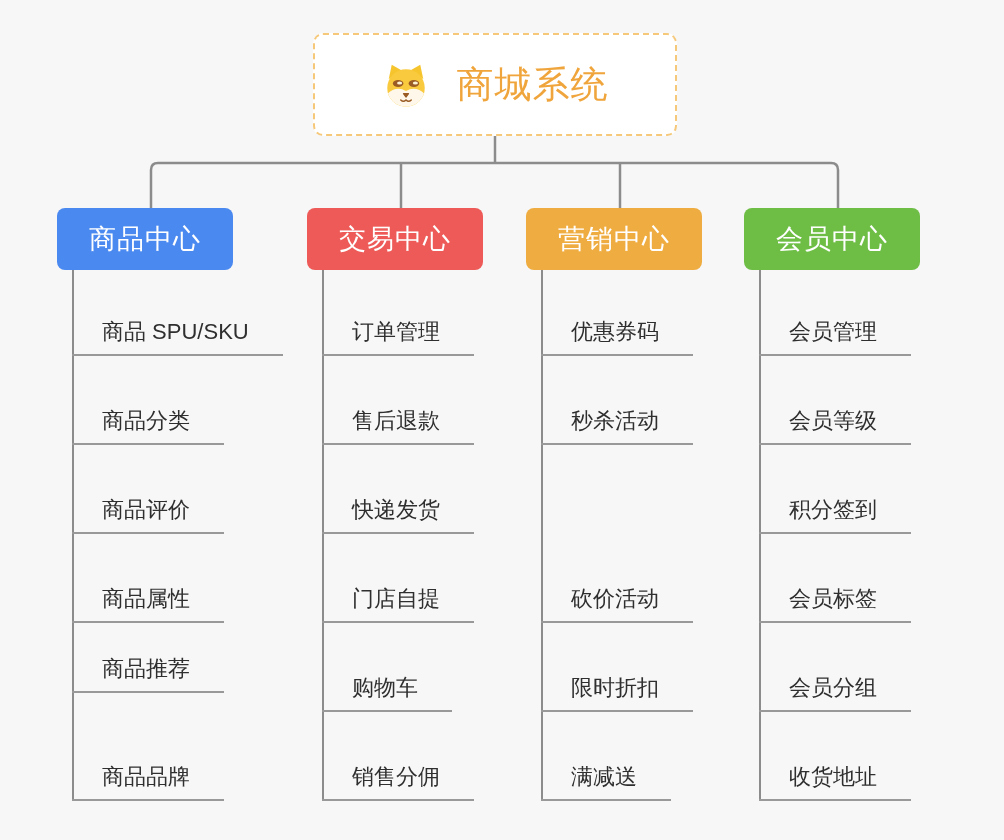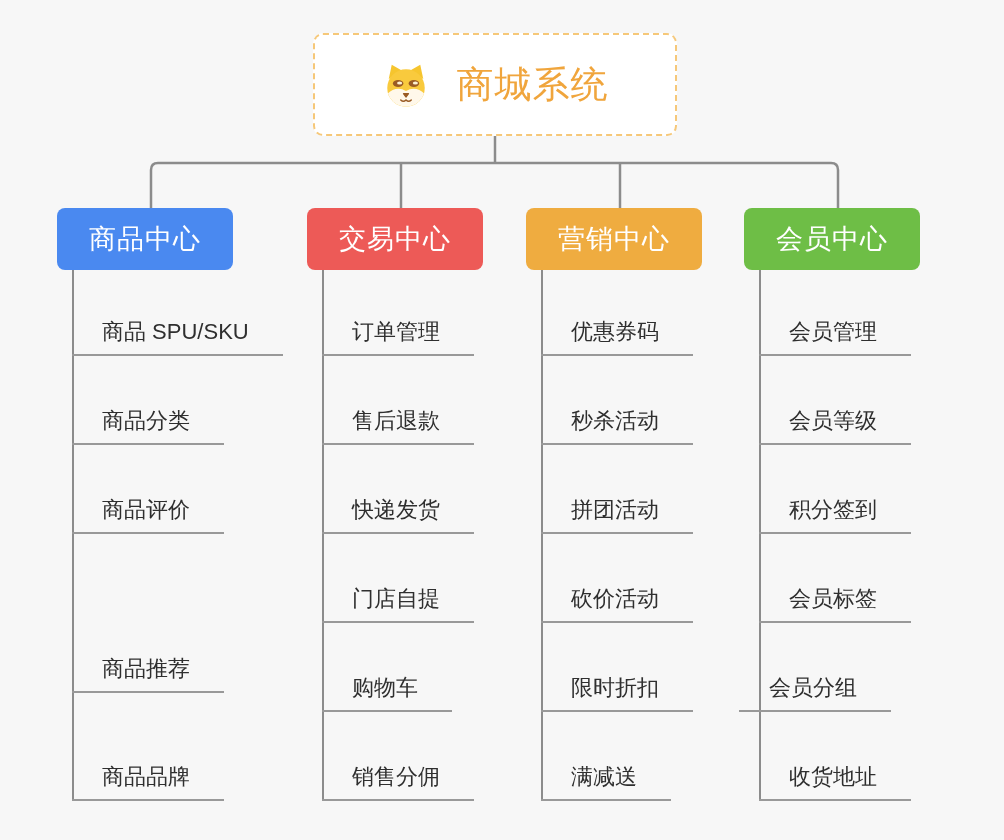--- a/index.html
+++ b/index.html
@@ -90,39 +90,39 @@
       <path d="M25,52 q3.5,3.5 7,0 q3.5,3.5 7,0" fill="none" stroke="#9A5B24" stroke-width="2" stroke-linecap="round"></path>
     </svg>
     <span class="root-title">商城系统</span>
   </div>
 
 <div class="branch-node" style="left: 57px; background: rgb(74, 137, 240);">商品中心</div>
     <div class="branch-trunk" style="left: 72px;"></div>
     <div class="branch-item" style="left: 72px; top: 310px;">商品 SPU/SKU</div>
     <div class="branch-item" style="left: 72px; top: 399px;">商品分类</div>
     <div class="branch-item" style="left: 72px; top: 488px;">商品评价</div>
+    <div class="branch-item" style="left: 72px; top: 577px;">商品属性</div>
     <div class="branch-item" style="left: 72px; top: 647px;">商品推荐</div>
     <div class="branch-item" style="left: 72px; top: 755px;">商品品牌</div>
     <div class="branch-node" style="left: 307px; background: rgb(237, 90, 87);">交易中心</div>
     <div class="branch-trunk" style="left: 322px;"></div>
     <div class="branch-item" style="left: 322px; top: 310px;">订单管理</div>
     <div class="branch-item" style="left: 322px; top: 399px;">售后退款</div>
     <div class="branch-item" style="left: 322px; top: 488px;">快递发货</div>
     <div class="branch-item" style="left: 322px; top: 577px;">门店自提</div>
     <div class="branch-item" style="left: 322px; top: 666px;">购物车</div>
     <div class="branch-item" style="left: 322px; top: 755px;">销售分佣</div>
     <div class="branch-node" style="left: 526px; background: rgb(239, 172, 64);">营销中心</div>
     <div class="branch-trunk" style="left: 541px;"></div>
     <div class="branch-item" style="left: 541px; top: 310px;">优惠券码</div>
     <div class="branch-item" style="left: 541px; top: 399px;">秒杀活动</div>
-    <div class="branch-item" style="left: 541px; top: 488px;">拼团活动</div>
     <div class="branch-item" style="left: 541px; top: 577px;">砍价活动</div>
     <div class="branch-item" style="left: 541px; top: 666px;">限时折扣</div>
     <div class="branch-item" style="left: 541px; top: 755px;">满减送</div>
     <div class="branch-node" style="left: 744px; background: rgb(110, 190, 70);">会员中心</div>
     <div class="branch-trunk" style="left: 759px;"></div>
     <div class="branch-item" style="left: 759px; top: 310px;">会员管理</div>
     <div class="branch-item" style="left: 759px; top: 399px;">会员等级</div>
     <div class="branch-item" style="left: 759px; top: 488px;">积分签到</div>
     <div class="branch-item" style="left: 759px; top: 577px;">会员标签</div>
-    <div class="branch-item" style="left: 739px; top: 666px;">会员分组</div>
+    <div class="branch-item" style="left: 759px; top: 666px;">会员分组</div>
     <div class="branch-item" style="left: 759px; top: 755px;">收货地址</div>
   </div>
 
 </body></html>

